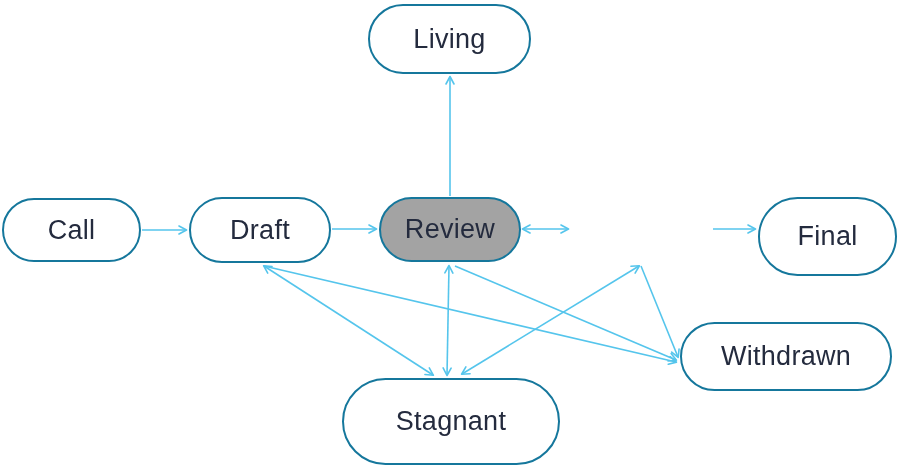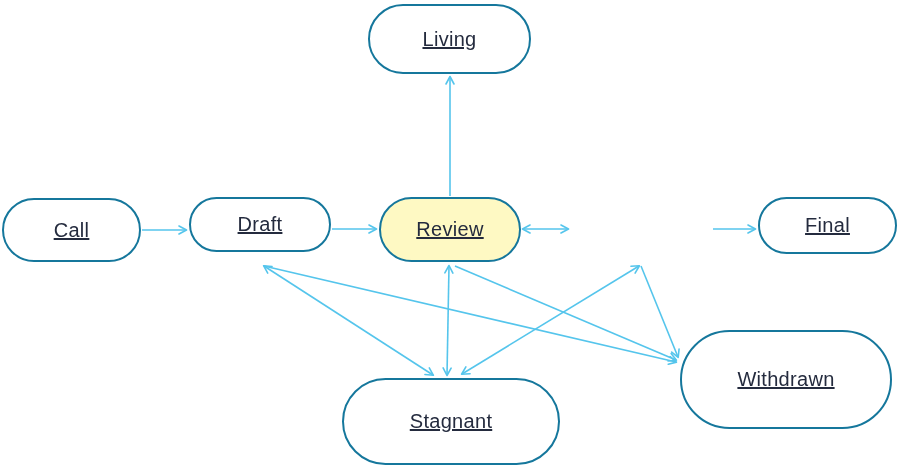--- a/index.html
+++ b/index.html
@@ -27,26 +27,25 @@
     position: absolute;
     box-sizing: border-box;
     background: #ffffff;
     border: 2px solid #15779c;
     border-radius: 999px;
     display: flex;
     align-items: center;
     justify-content: center;
   }
   .node-label {
-    font-size: 20px;
+    font-size: 27px;
     font-weight: 500;
     letter-spacing: 0.3px;
     color: #242b3e;
     white-space: nowrap;
-    text-decoration: underline;
   }
 </style>
 </head>
 <body>
 
 <div class="stage">
   <svg class="edge-layer" viewBox="0 0 900 467" xmlns="http://www.w3.org/2000/svg">
     <defs>
       <marker id="ah-end" markerUnits="userSpaceOnUse" markerWidth="12" markerHeight="12" refX="8.5" refY="5" orient="auto">
         <path d="M1.5,1 L9,5 L1.5,9" fill="none" stroke="#55c5ec" stroke-width="1.6" stroke-linecap="round" stroke-linejoin="round"></path>
@@ -66,31 +65,31 @@
         <line x1="639" y1="266" x2="462" y2="374" stroke="#55c5ec" stroke-width="1.6" marker-end="url(#ah-end)" marker-start="url(#ah-start)"></line>
         <line x1="264" y1="266" x2="676" y2="362" stroke="#55c5ec" stroke-width="1.6" marker-end="url(#ah-end)"></line>
         <line x1="455" y1="266" x2="676" y2="360" stroke="#55c5ec" stroke-width="1.6" marker-end="url(#ah-end)"></line>
         <line x1="641" y1="266" x2="678" y2="357" stroke="#55c5ec" stroke-width="1.6" marker-end="url(#ah-end)"></line>
       </g>
   </svg>
 
 <div class="node" style="left: 2px; top: 198px; width: 139px; height: 64px; border-color: rgb(21, 119, 156); background: rgb(255, 255, 255);">
     <span class="node-label" style="color: rgb(36, 43, 62);">Call</span>
   </div>
-    <div class="node" style="left: 189px; top: 197px; width: 142px; height: 55px; border-color: rgb(21, 119, 156); background: rgb(255, 255, 255);">
+    <div class="node" style="left: 189px; top: 197px; width: 142px; height: 66px; border-color: rgb(21, 119, 156); background: rgb(255, 255, 255);">
     <span class="node-label" style="color: rgb(36, 43, 62);">Draft</span>
   </div>
-    <div class="node" style="left: 379px; top: 197px; width: 142px; height: 65px; border-color: rgb(21, 119, 156); background: #fef9c3;">
+    <div class="node" style="left: 379px; top: 197px; width: 142px; height: 65px; border-color: rgb(21, 119, 156); background: #a3a3a3;">
     <span class="node-label" style="color: rgb(36, 43, 62);">Review</span>
   </div>
-    <div class="node" style="left: 758px; top: 197px; width: 139px; height: 57px; border-color: rgb(21, 119, 156); background: rgb(255, 255, 255);">
+    <div class="node" style="left: 758px; top: 197px; width: 139px; height: 79px; border-color: rgb(21, 119, 156); background: rgb(255, 255, 255);">
     <span class="node-label" style="color: rgb(36, 43, 62);">Final</span>
   </div>
     <div class="node" style="left: 368px; top: 4px; width: 163px; height: 70px; border-color: rgb(21, 119, 156); background: rgb(255, 255, 255);">
     <span class="node-label" style="color: rgb(36, 43, 62);">Living</span>
   </div>
     <div class="node" style="left: 342px; top: 378px; width: 218px; height: 87px; border-color: rgb(21, 119, 156); background: rgb(255, 255, 255);">
     <span class="node-label" style="color: rgb(36, 43, 62);">Stagnant</span>
   </div>
-    <div class="node" style="left: 680px; top: 330px; width: 212px; height: 99px; border-color: rgb(21, 119, 156); background: rgb(255, 255, 255);">
+    <div class="node" style="left: 680px; top: 322px; width: 212px; height: 69px; border-color: rgb(21, 119, 156); background: rgb(255, 255, 255);">
     <span class="node-label" style="color: rgb(36, 43, 62);">Withdrawn</span>
   </div>
   </div>
 
 </body></html>

